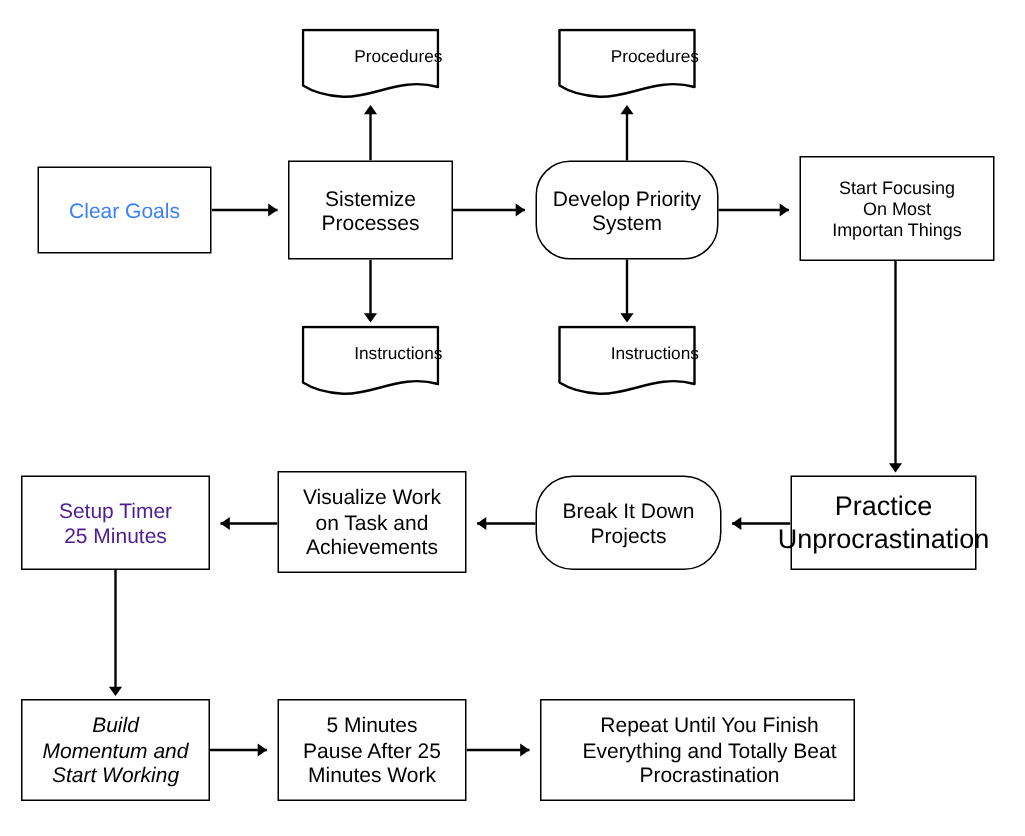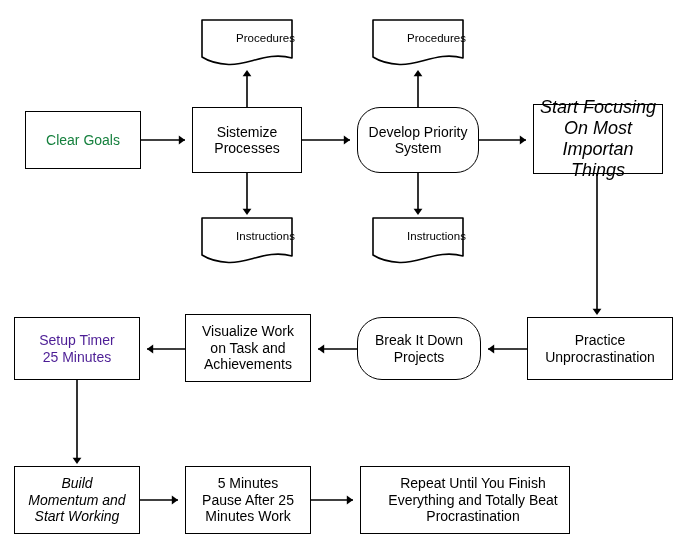--- a/index.html
+++ b/index.html
@@ -91,41 +91,41 @@
       <path d="M185,349 L147,349" stroke="#000000" stroke-width="1.6" fill="none"></path>
       <polygon points="147,349 153.2,344.6 153.2,353.4" fill="#000000"></polygon>
       <path d="M77,380 L77,460" stroke="#000000" stroke-width="1.6" fill="none"></path>
       <polygon points="77,464 72.6,457.8 81.4,457.8" fill="#000000"></polygon>
       <path d="M140,500 L178,500" stroke="#000000" stroke-width="1.6" fill="none"></path>
       <polygon points="178,500 171.8,495.6 171.8,504.4" fill="#000000"></polygon>
       <path d="M311,500 L353,500" stroke="#000000" stroke-width="1.6" fill="none"></path>
       <polygon points="353,500 346.8,495.6 346.8,504.4" fill="#000000"></polygon>
     </svg>
 
-<div class="node process" style="left: 25px; top: 111px; width: 116px; height: 58px; font-size: 14px; color: #15803d; border-color: rgb(0, 0, 0);"><span>Clear Goals</span></div>
+<div class="node process" style="left: 25px; top: 111px; width: 116px; height: 58px; font-size: 14px; color: #3b82f6; border-color: rgb(0, 0, 0);"><span>Clear Goals</span></div>
     <div class="node doc" style="left: 201px; top: 19px; width: 92px; height: 48px; font-size: 11.5px; color: rgb(0, 0, 0);"><svg class="doc-shape" viewBox="0 0 92 48" preserveAspectRatio="none">
         <path d="M1,1 L91,1 L91,39 C66.24,32 47.84,46.5 27.599999999999998,45.5 C15.64,44.8 6.44,41.5 1,38 Z" fill="#ffffff" stroke="#000000" stroke-width="1.6" stroke-linejoin="round"></path>
       </svg><span class="doc-label">Procedures</span></div>
     <div class="node process" style="left: 192px; top: 107px; width: 110px; height: 66px; font-size: 14px; color: rgb(0, 0, 0); border-color: rgb(0, 0, 0);"><span>Sistemize
 Processes</span></div>
     <div class="node doc" style="left: 201px; top: 217px; width: 92px; height: 48px; font-size: 11.5px; color: rgb(0, 0, 0);"><svg class="doc-shape" viewBox="0 0 92 48" preserveAspectRatio="none">
         <path d="M1,1 L91,1 L91,39 C66.24,32 47.84,46.5 27.599999999999998,45.5 C15.64,44.8 6.44,41.5 1,38 Z" fill="#ffffff" stroke="#000000" stroke-width="1.6" stroke-linejoin="round"></path>
       </svg><span class="doc-label">Instructions</span></div>
     <div class="node doc" style="left: 372px; top: 19px; width: 92px; height: 48px; font-size: 11.5px; color: rgb(0, 0, 0);"><svg class="doc-shape" viewBox="0 0 92 48" preserveAspectRatio="none">
         <path d="M1,1 L91,1 L91,39 C66.24,32 47.84,46.5 27.599999999999998,45.5 C15.64,44.8 6.44,41.5 1,38 Z" fill="#ffffff" stroke="#000000" stroke-width="1.6" stroke-linejoin="round"></path>
       </svg><span class="doc-label">Procedures</span></div>
     <div class="node process" style="left: 357px; top: 107px; width: 122px; height: 66px; font-size: 14px; color: rgb(0, 0, 0); border-color: rgb(0, 0, 0); border-radius: 23px;"><span>Develop Priority
 System</span></div>
     <div class="node doc" style="left: 372px; top: 217px; width: 92px; height: 48px; font-size: 11.5px; color: rgb(0, 0, 0);"><svg class="doc-shape" viewBox="0 0 92 48" preserveAspectRatio="none">
         <path d="M1,1 L91,1 L91,39 C66.24,32 47.84,46.5 27.599999999999998,45.5 C15.64,44.8 6.44,41.5 1,38 Z" fill="#ffffff" stroke="#000000" stroke-width="1.6" stroke-linejoin="round"></path>
       </svg><span class="doc-label">Instructions</span></div>
-    <div class="node process" style="left: 533px; top: 104px; width: 130px; height: 70px; font-size: 18px; color: rgb(0, 0, 0); border-color: rgb(0, 0, 0); font-style: italic;"><span>Start Focusing
+    <div class="node process" style="left: 533px; top: 104px; width: 130px; height: 70px; font-size: 12px; color: rgb(0, 0, 0); border-color: rgb(0, 0, 0);"><span>Start Focusing
 On Most
 Importan Things</span></div>
-    <div class="node process" style="left: 527px; top: 317px; width: 146px; height: 63px; font-size: 14px; color: rgb(0, 0, 0); border-color: rgb(0, 0, 0);"><span>Practice
+    <div class="node process" style="left: 527px; top: 317px; width: 124px; height: 63px; font-size: 18px; color: rgb(0, 0, 0); border-color: rgb(0, 0, 0);"><span>Practice
 Unprocrastination</span></div>
     <div class="node process" style="left: 357px; top: 317px; width: 124px; height: 63px; font-size: 14px; color: rgb(0, 0, 0); border-color: rgb(0, 0, 0); border-radius: 25px;"><span>Break It Down
 Projects</span></div>
     <div class="node process" style="left: 185px; top: 314px; width: 126px; height: 68px; font-size: 14px; color: rgb(0, 0, 0); border-color: rgb(0, 0, 0);"><span>Visualize Work
 on Task and
 Achievements</span></div>
     <div class="node process" style="left: 14px; top: 317px; width: 126px; height: 63px; font-size: 14px; color: #4c1d95; border-color: rgb(0, 0, 0);"><span>Setup Timer
 25 Minutes</span></div>
     <div class="node process" style="left: 14px; top: 466px; width: 126px; height: 68px; font-size: 14px; color: rgb(0, 0, 0); border-color: rgb(0, 0, 0); font-style: italic;"><span>Build
 Momentum and

